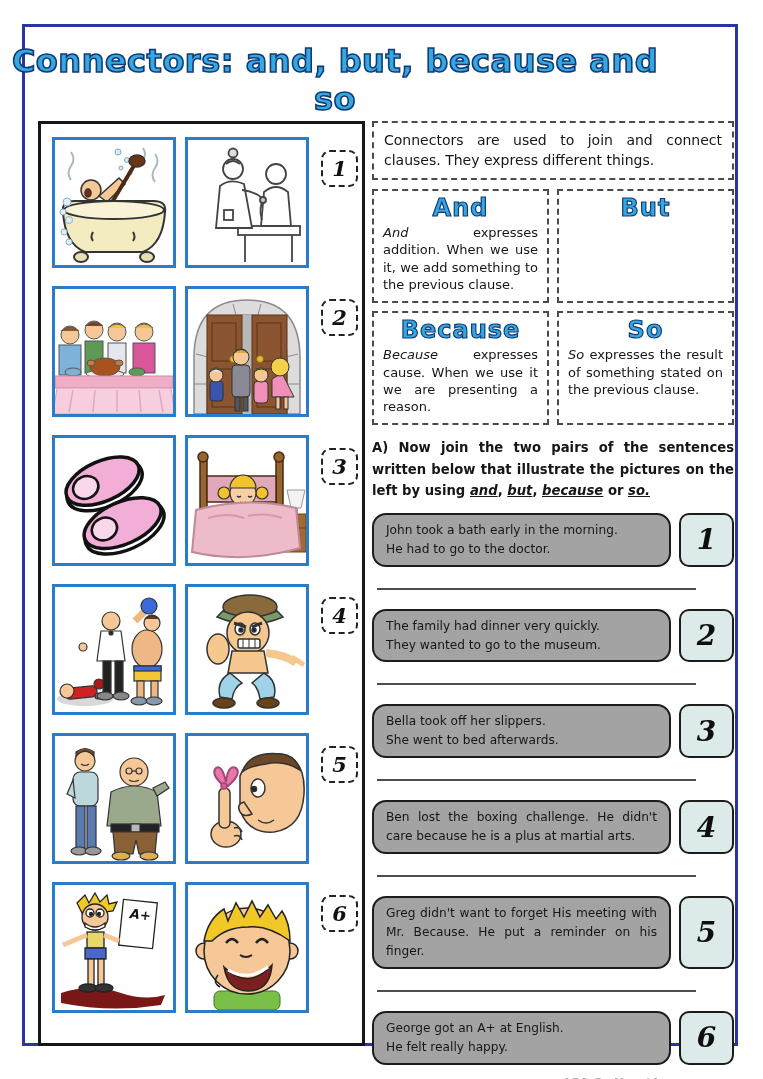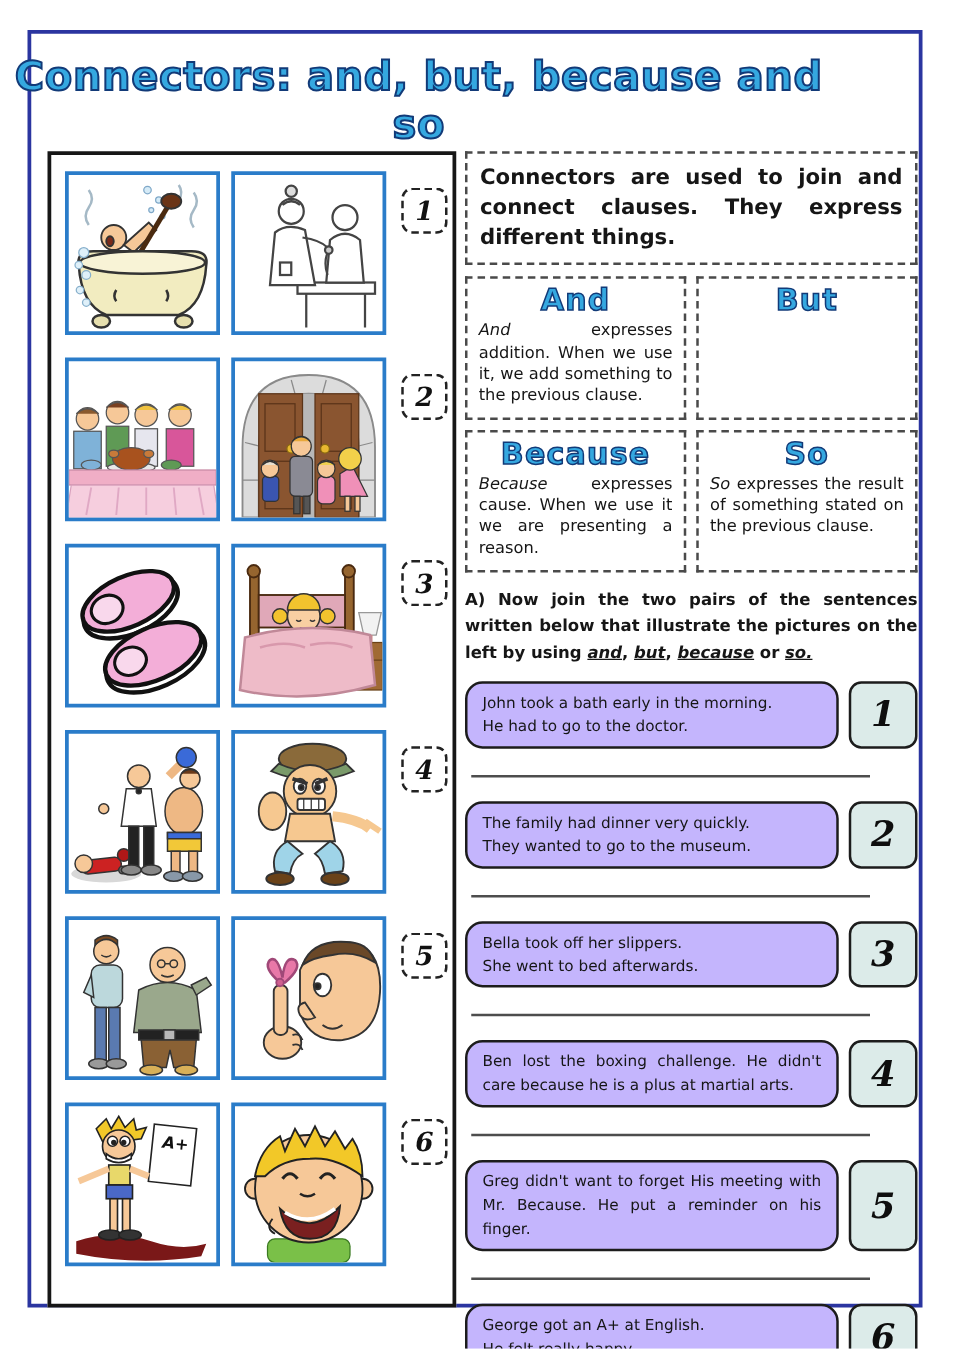--- a/index.html
+++ b/index.html
@@ -19,36 +19,36 @@
   .pic-row { display:flex; align-items:flex-start; margin-bottom:18px; }
   .pic-box { width:124px; height:131px; border:3px solid #2a7cc9; background:#fff; margin-right:9px; overflow:hidden; }
   .pic-box svg { width:100%; height:100%; display:block; }
   .lbadge { width:37px; height:37px; border:2px dashed #222; border-radius:9px; background:#fff;
             margin-left:3px; margin-top:13px; display:flex; align-items:center; justify-content:center;
             font-family:"DejaVu Serif", serif; font-weight:bold; font-style:italic; font-size:21px; color:#111; }
 
   
   .rcol { position:absolute; left:372px; top:121px; width:362px; }
 
-  .intro-box { border:2px dashed #4a4a4a; padding:8px 10px; font-weight:bold; font-size:17px;
+  .intro-box { border:2px dashed #4a4a4a; padding:8px 10px; font-weight:normal; font-size:14px;
                line-height:1.4; text-align:justify; }
 
   .cgrid { display:grid; grid-template-columns:1fr 1fr; gap:8px; margin-top:9px; }
   .cbox { border:2px dashed #4a4a4a; padding:3px 9px 8px; min-height:99px; background:#fff; }
   .cbox .chead { display:block; text-align:center; font-size:24px; font-weight:bold; letter-spacing:1px;
                  color:#35a8e0; -webkit-text-stroke:1.2px #123a78; margin-bottom:2px; }
   .cbox p { font-size:13px; line-height:1.33; text-align:justify; }
   .term { font-style:italic; }
 
   .instruction { margin-top:12px; font-weight:bold; font-size:13.2px; line-height:1.6; text-align:justify; }
   .uw { text-decoration:underline; font-style:italic; }
 
   .exercises { margin-top:12px; }
   .ex-row { display:flex; align-items:stretch; }
-  .sbox { flex:1; min-height:52px; border:2px solid #1c1c1c; border-radius:14px; background:#c4b5fd;
+  .sbox { flex:1; min-height:52px; border:2px solid #1c1c1c; border-radius:14px; background:#a3a3a3;
           padding:6px 12px; margin-right:8px; display:flex; flex-direction:column; justify-content:center; }
   .stext { font-size:12.2px; line-height:1.55; white-space:pre-line; text-align:justify; }
   .nbadge { width:55px; border:2px solid #1c1c1c; border-radius:10px; background:#dcebe9;
             display:flex; align-items:center; justify-content:center;
             font-family:"DejaVu Serif", serif; font-weight:bold; font-style:italic; font-size:28px; color:#0e0e0e; }
   .answer-line { height:0; border-bottom:2px solid #4d4d4d; margin:21px 38px 19px 5px; position:relative; }
   .watermark { position:absolute; right:-26px; top:-10px; color:#a4a9ae; font-weight:bold;
                font-size:15px; letter-spacing:0.5px; }
 </style>
 </head>

